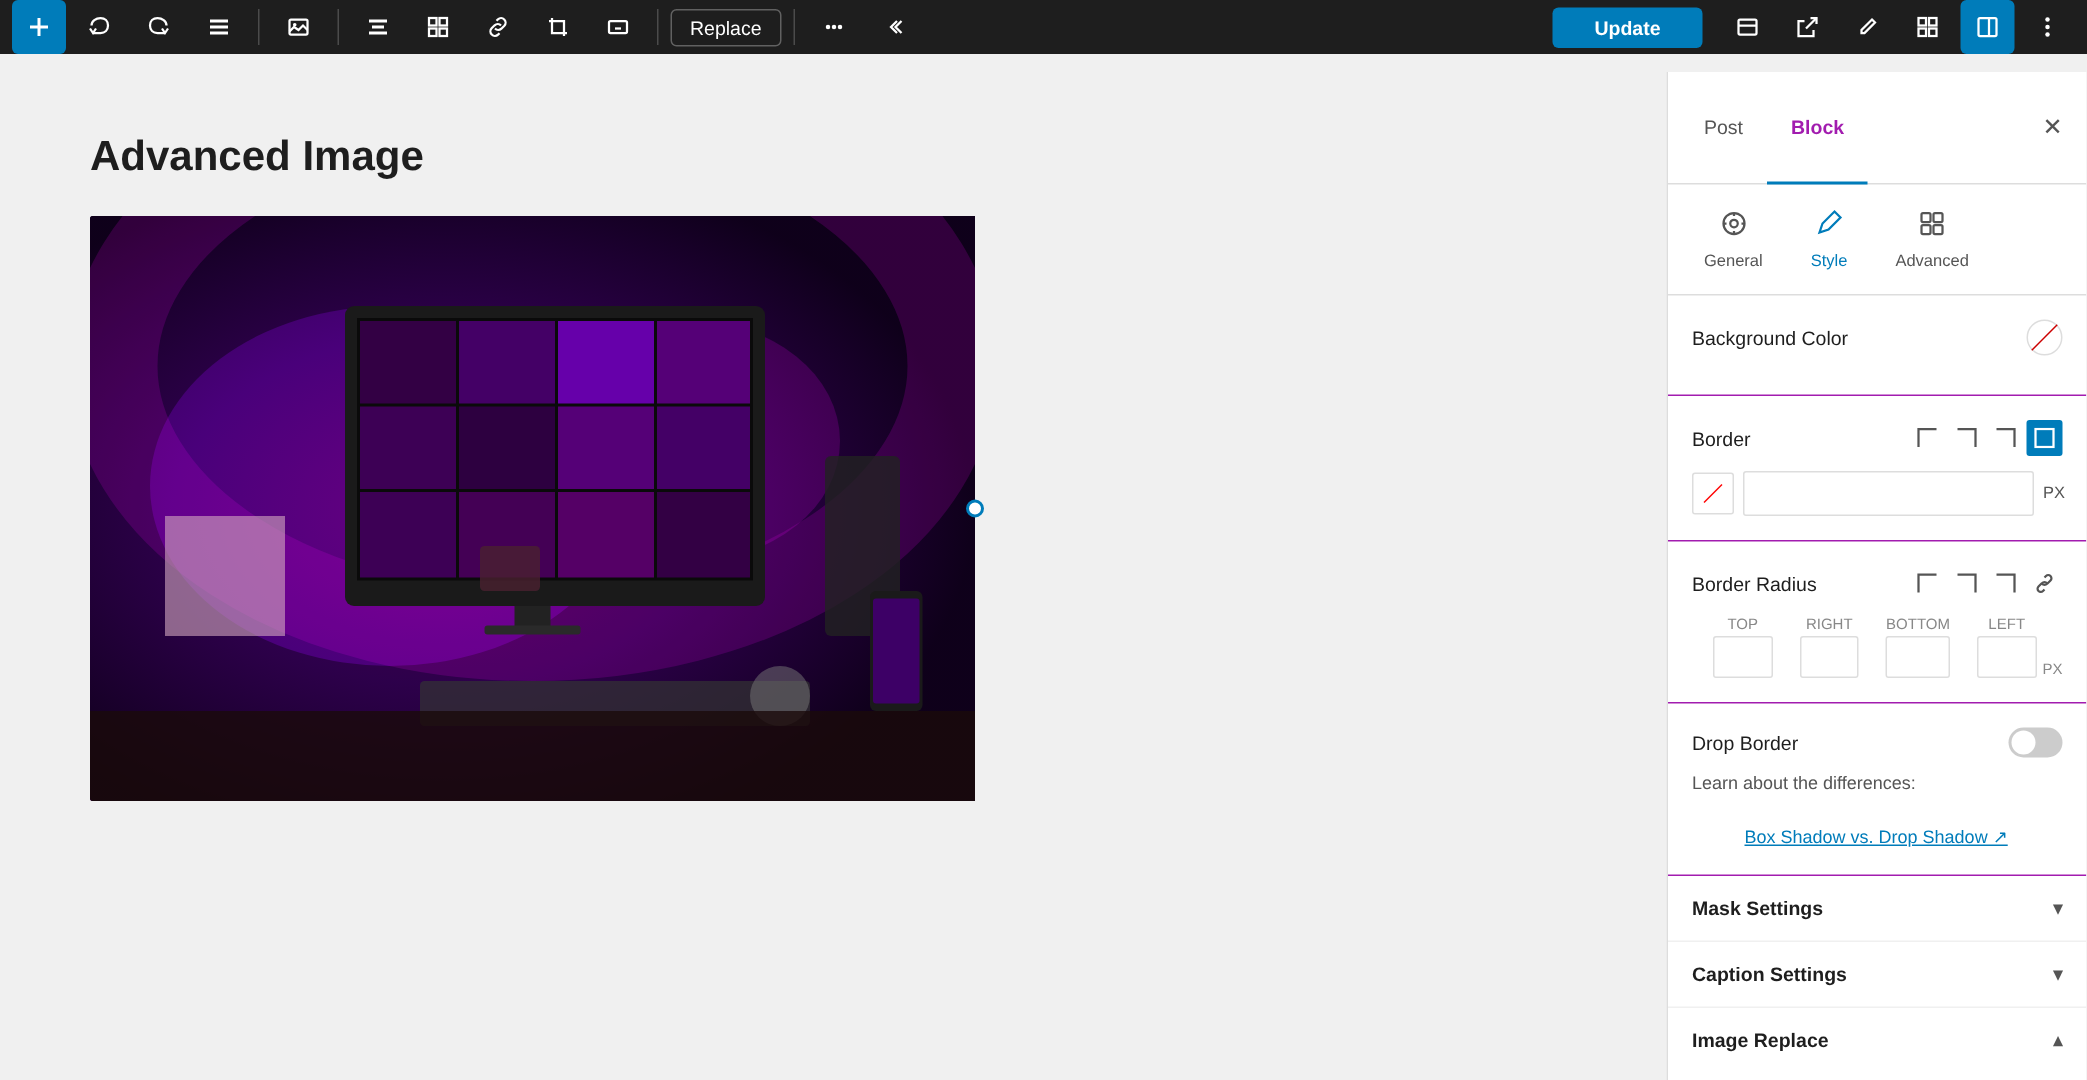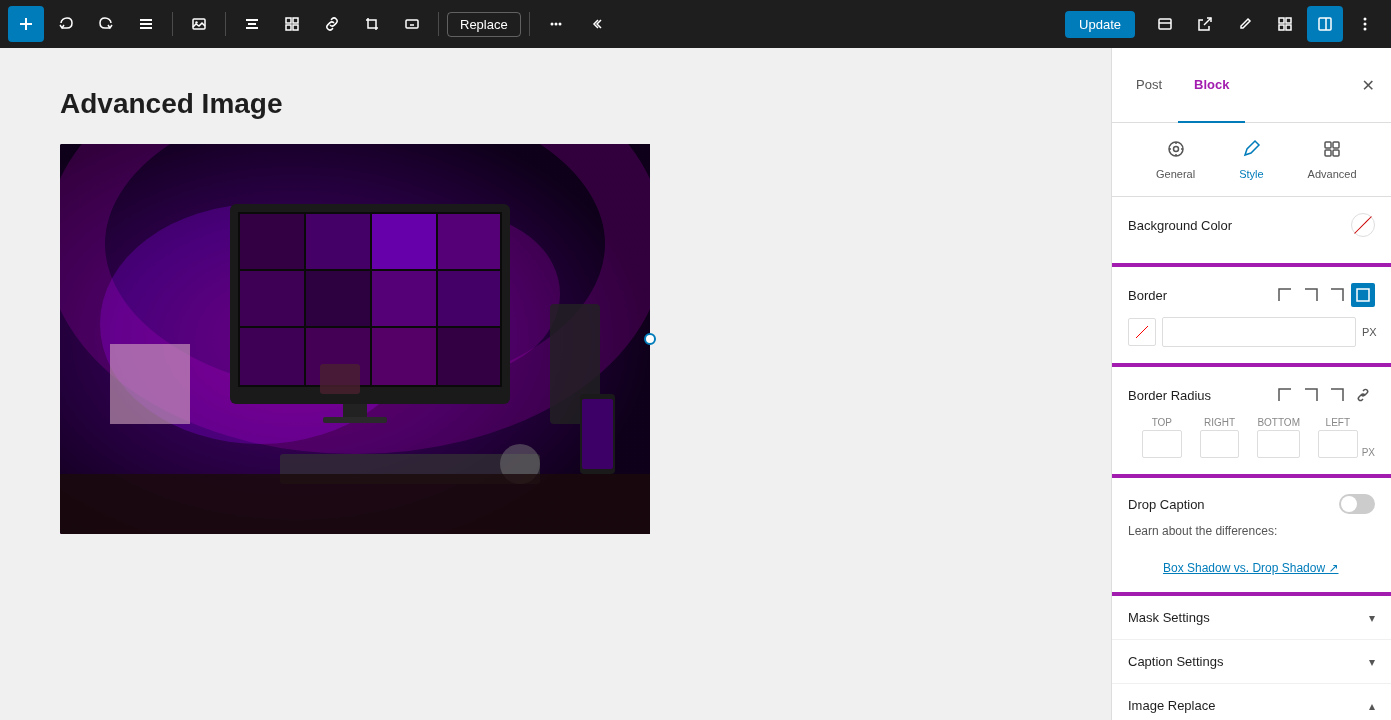--- a/index.html
+++ b/index.html
@@ -1,36 +1,36 @@
 <!DOCTYPE html>
 <html><head>
   <meta charset="utf-8">
   <style>
     * { box-sizing: border-box; margin: 0; padding: 0; }
     body { font-family: -apple-system, BlinkMacSystemFont, 'Segoe UI', sans-serif; background: #f0f0f0; display: flex; height: 720px; overflow: hidden; }
 
     
     .toolbar {
-      position: fixed; top: 0; left: 0; right: 0; height: 48px;
+      position: fixed; top: 0; left: 0; right: 0; height: 36px;
       background: #1e1e1e; display: flex; align-items: center; padding: 0 8px; gap: 4px; z-index: 100;
     }
     .toolbar-btn {
       width: 36px; height: 36px; border: none; background: transparent; color: #fff;
       border-radius: 4px; cursor: pointer; display: flex; align-items: center; justify-content: center;
       font-size: 16px;
     }
     .toolbar-btn.active { background: #007cba; }
     .toolbar-divider { width: 1px; height: 24px; background: rgba(255,255,255,0.2); margin: 0 4px; }
     .toolbar-replace {
       background: transparent; border: 1px solid rgba(255,255,255,0.3); color: #fff;
       padding: 4px 12px; border-radius: 4px; cursor: pointer; font-size: 13px;
     }
     .update-btn {
-      background: #007cba; color: #fff; border: none; padding: 6px 14px;
-      border-radius: 4px; cursor: pointer; font-size: 13px; font-weight: 400;
+      background: #007cba; color: #fff; border: none; padding: 6px 28px;
+      border-radius: 4px; cursor: pointer; font-size: 13px; font-weight: 700;
       margin-left: auto;
     }
     .toolbar-right { display: flex; align-items: center; gap: 4px; margin-left: 8px; }
 
     
     .main-content {
       margin-top: 48px;
       flex: 1;
       overflow-y: auto;
       padding: 40px 60px;
@@ -69,32 +69,32 @@
     }
     .sidebar-tab.active { color: #a21caf; border-bottom-color: #007cba; font-weight: 600; }
     .sidebar-close {
       margin-left: auto; background: transparent; border: none; cursor: pointer;
       color: #555; font-size: 16px; padding: 8px;
     }
     .sidebar-inner { padding: 0; }
 
     
     .panel-tabs {
-      display: flex; border-bottom: 1px solid #ddd; padding: 8px 28px;
-      gap: 12px;
+      display: flex; border-bottom: 1px solid #ddd; padding: 8px 8px;
+      gap: 0;
     }
     .panel-tab {
       display: flex; flex-direction: column; align-items: center; gap: 4px;
       padding: 8px 16px; cursor: pointer; border-radius: 4px; font-size: 11px; color: #555;
     }
     .panel-tab.active { color: #007cba; }
     .panel-tab .icon { font-size: 18px; }
 
     
-    .section { padding: 16px; border-bottom: 4px solid #a21caf; }
+    .section { padding: 16px; border-bottom: 1px solid #a21caf; }
     .section-row { display: flex; align-items: center; justify-content: space-between; margin-bottom: 10px; }
     .section-row-label { font-size: 13px; color: #1e1e1e; }
 
     
     .toggle {
       width: 36px; height: 20px; border-radius: 10px; background: #007cba;
       position: relative; cursor: pointer; border: none; flex-shrink: 0;
     }
     .toggle::after {
       content: ''; position: absolute; top: 2px; right: 2px;
@@ -136,22 +136,22 @@
       font-size: 12px; color: #555;
     }
     .icon-btn.active { background: #007cba; color: #fff; }
 
     
     a.info-link { color: #007cba; font-size: 12px; text-decoration: underline; margin-left: 35px; }
     .info-text { font-size: 12px; color: #555; margin-bottom: 20px; }
 
     
     .collapsible-header {
-      display: flex; align-items: center; justify-content: space-between;
-      padding: 14px 16px; cursor: pointer; font-size: 13px; font-weight: 400; color: #1e1e1e;
+      display: flex; align-items: flex-start; justify-content: space-between;
+      padding: 14px 16px; cursor: pointer; font-size: 13px; font-weight: 700; color: #1e1e1e;
       border-bottom: 1px solid #f0f0f0;
     }
     .chevron { font-size: 12px; color: #555; }
   </style>
 </head>
 <body>
 
 <div class="toolbar">
   <button class="toolbar-btn active">
     <svg width="16" height="16" viewBox="0 0 16 16" fill="white">
@@ -485,21 +485,21 @@
           <label>LEFT</label>
           <input class="radius-input" type="text" style="">
         </div>
         <span class="radius-unit">PX</span>
       </div>
     </div>
 
 
     <div class="section">
       <div class="section-row">
-        <span class="section-row-label">Drop Caption</span>
+        <span class="section-row-label">Drop Border</span>
         <button class="toggle off"></button>
       </div>
       <div>
         <p class="info-text">Learn about the differences:</p>
         <a class="info-link" href="#">Box Shadow vs. Drop Shadow ↗</a>
       </div>
     </div>
 
     <div class="collapsible-header">
       <span>Mask Settings</span>

